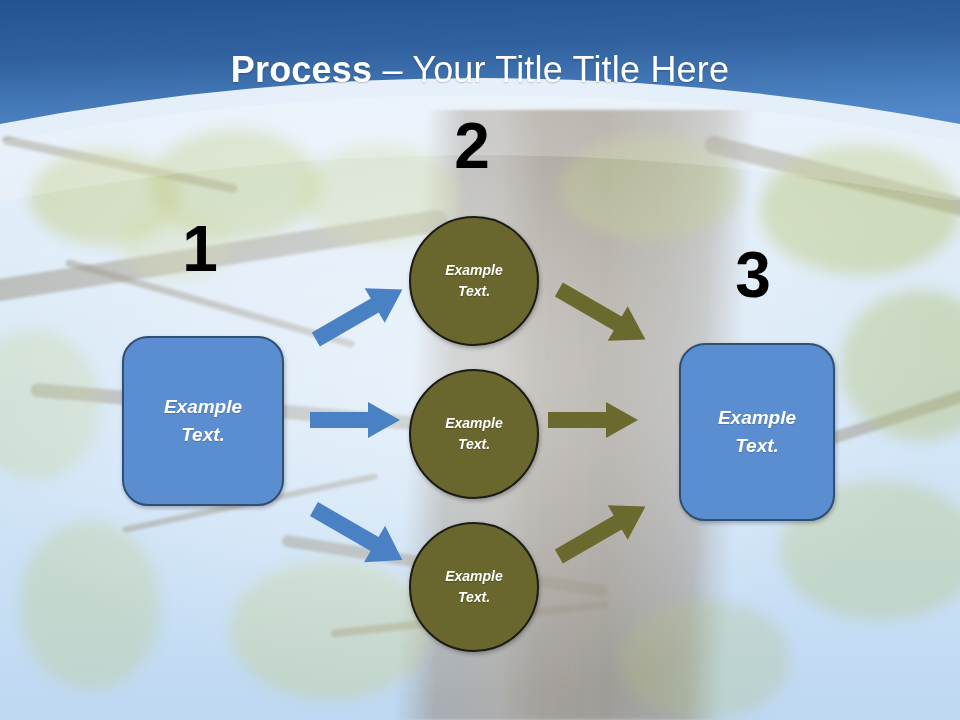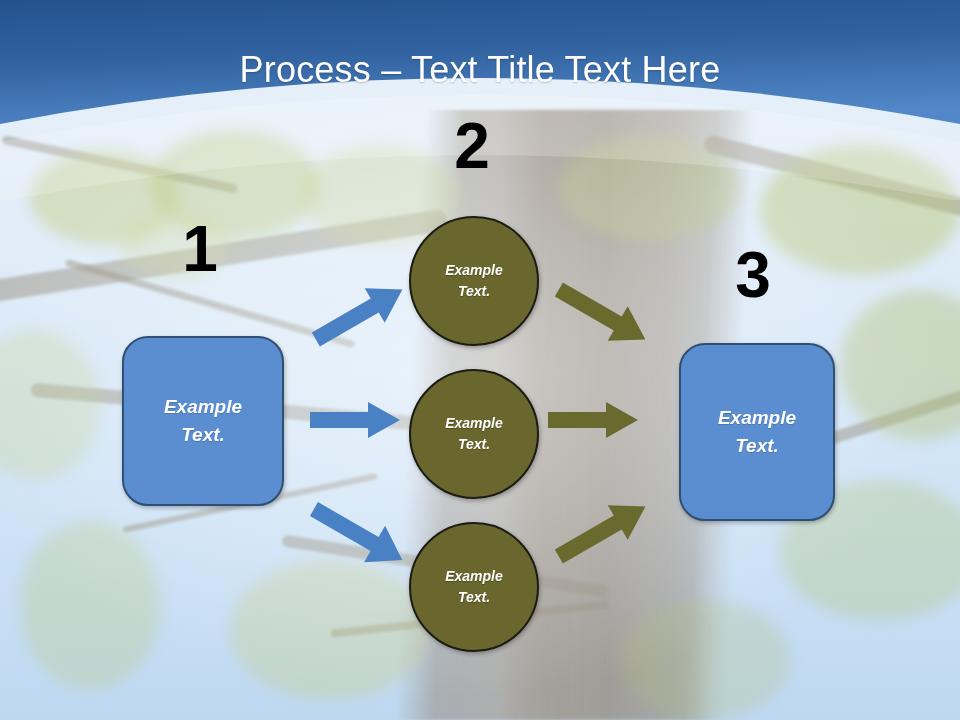--- a/index.html
+++ b/index.html
@@ -90,21 +90,21 @@
     left: 0;
     top: 49px;
     width: 960px;
     text-align: center;
     color: #ffffff;
     font-size: 36px;
     letter-spacing: 0.2px;
     text-shadow: 0 1px 2px rgba(0,0,0,0.22);
     white-space: nowrap;
   }
-  .title .b { font-weight: normal; }
+  .title .b { font-weight: bold; }
   .title .n { font-weight: normal; }
 
   
   .step-num {
     position: absolute;
     color: #000000;
     font-weight: bold;
     font-size: 64px;
     line-height: 1;
     text-align: center;
@@ -211,21 +211,21 @@
           <stop offset="100%" stop-color="#5288c9"></stop>
         </linearGradient>
       </defs>
 
       <path d="M -40,150 Q 480,40 1000,150 L 1000,210 Q 480,100 -40,210 Z" fill="#ffffff" opacity="0.20"></path>
       <path d="M -40,132 Q 480,24 1000,132 L 1000,0 L -40,0 Z" fill="url(#hdrGrad)"></path>
     </svg>
   </div>
 
   <div class="title">
-    <span class="b">Process</span><span class="n"> – Text Title Text Here</span>
+    <span class="b">Process</span><span class="n"> – Your Title Title Here</span>
   </div>
 
   <div class="step-num" id="num1">1</div>
   <div class="step-num" id="num2">2</div>
   <div class="step-num" id="num3">3</div>
 
   <div class="box" id="box-left">
     <div class="lbl">
       <div>Example</div>
       <div>Text.</div>

